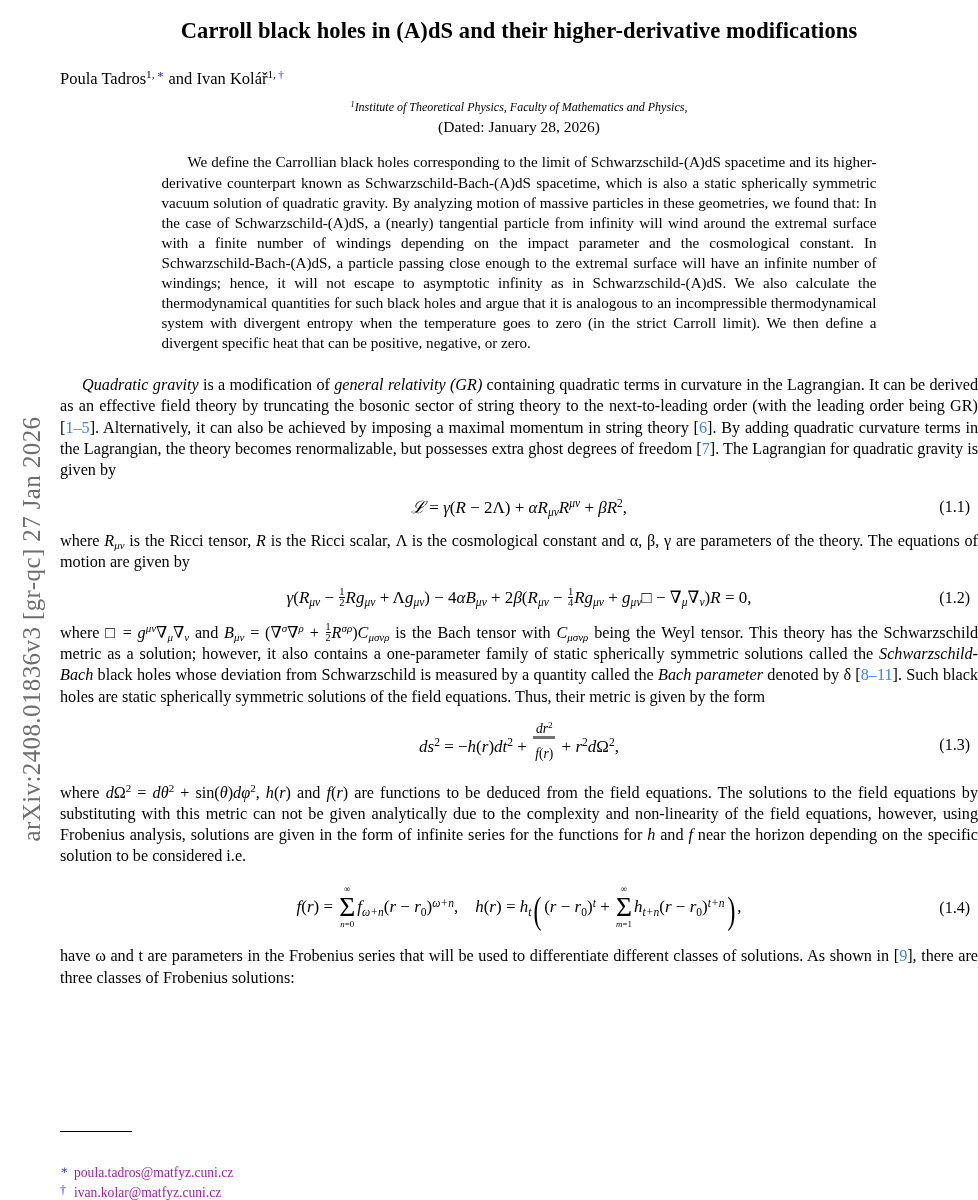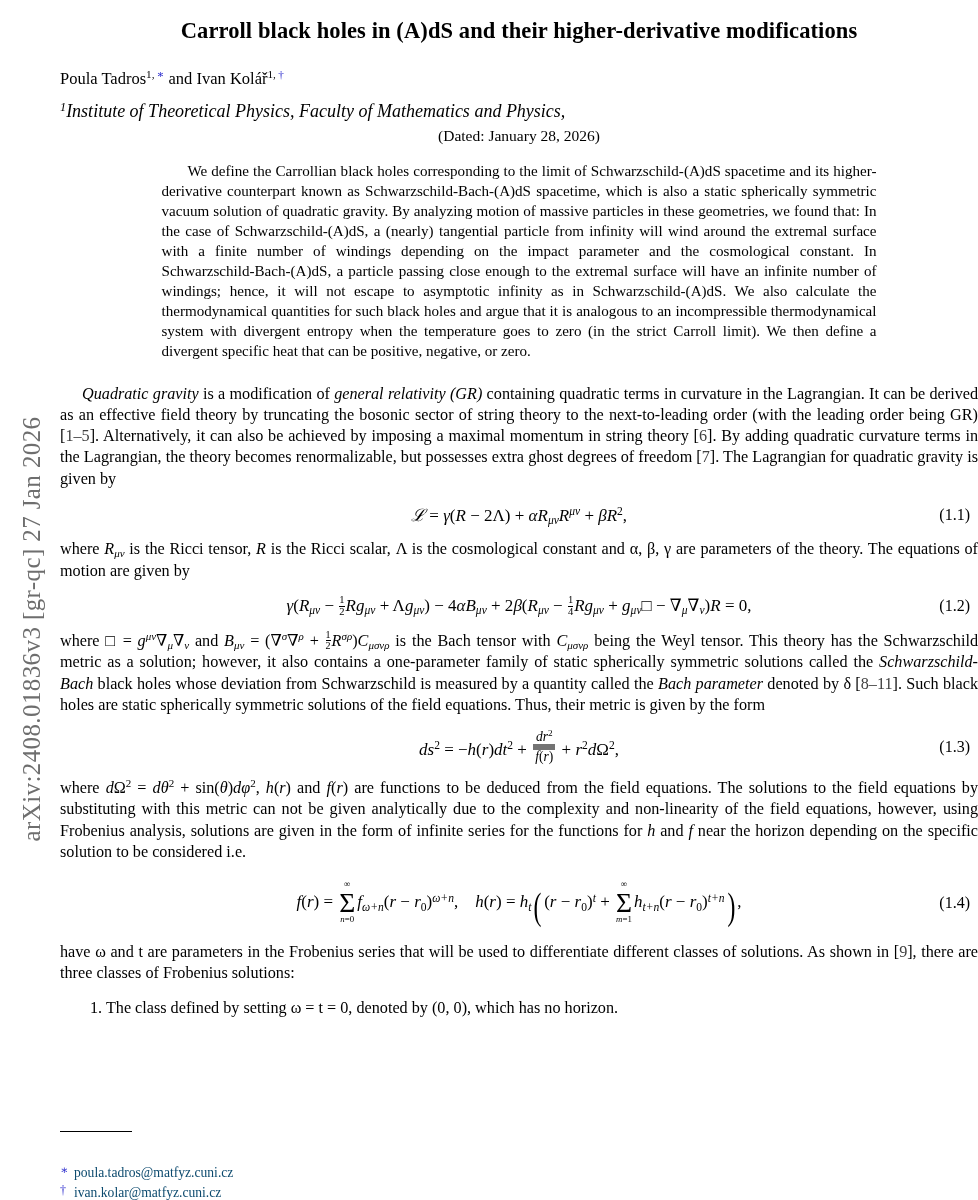--- a/index.html
+++ b/index.html
@@ -39,23 +39,23 @@
     margin-top:18px;
     line-height:1.15;
   }
   #authors{
     font-size:16.5px;
     margin-top:24px;
   }
   sup{ font-size:.68em; vertical-align:.52em; }
   .fnmark{ color:#2a2acd; }
   #affil{
-    text-align:left;
+    text-align:center;
     font-style:italic;
-    font-size:18px;
+    font-size:12px;
     line-height:1.38;
     margin-top:10px;
   }
   #dated{
     text-align:center;
     font-size:15.5px;
     margin-top:3px;
   }
   
   #abstract{
@@ -81,21 +81,21 @@
   p.body{
     font-size:16.2px;
     line-height:1.315;
     text-align:justify;
     text-justify:inter-word;
     margin:0;
     text-indent:22px;
   }
   p.body.cont{ text-indent:0; }
   .it{ font-style:italic; }
-  .cite{ color:#404040;margin-top:16px; }
+  .cite{ color:#3b82f6;margin-top:16px; }
   
   .mathline{
     position:relative;
     margin:13px 0 12px 0;
     text-align:center;
     font-size:17px;
   }
   .eqno{
     position:absolute;
     right:8px; top:50%;
@@ -110,21 +110,21 @@
   
   .frac{
     display:inline-block;
     vertical-align:-.42em;
     text-align:center;
     font-size:.80em;
     line-height:1.05;
     margin:0 2px;
   }
   .frac .num{ display:block; padding:0 2px; }
-  .frac .den{ display:block; border-top:6px solid #737373; padding:0 2px; }
+  .frac .den{ display:block; border-top:3px solid #737373; padding:8px 2px; }
   .sfrac{
     display:inline-block;
     vertical-align:-.34em;
     text-align:center;
     font-size:.62em;
     line-height:1.0;
     margin:0 1px;
   }
   .sfrac .num{ display:block; }
   .sfrac .den{ display:block; border-top:1px solid #000; }
@@ -164,21 +164,21 @@
     border-top:1.1px solid #000;
   }
   #footnotes{
     position:absolute;
     left:0; top:1162px;
     font-size:13.6px;
     line-height:1.42;
   }
   .fnrow{ white-space:nowrap; }
   .fnsym{ display:inline-block; width:14px; color:#2a2acd; font-size:12px; vertical-align:.25em;}
-  .email{ color:#0c4a6e; }
+  .email{ color:#a21caf; }
 </style>
 </head>
 <body>
 
 <div id="arxiv-stamp">arXiv:2408.01836v3  [gr-qc]  27 Jan 2026</div>
 
 <div id="page">
 
   <div id="title">Carroll black holes in (A)dS and their higher-derivative modifications</div>
 
@@ -219,21 +219,20 @@
 
   <p class="body cont"><span>where </span><span class="m">d</span>Ω<span class="sup2">2</span> = <span class="m">dθ</span><span class="sup2">2</span> + sin(<span class="m">θ</span>)<span class="m">dφ</span><span class="sup2">2</span>, <span class="m">h</span>(<span class="m">r</span>) and <span class="m">f</span>(<span class="m">r</span>)<span> are functions to be deduced from the field equations. The solutions to the field equations by substituting with this metric can not be given analytically due to the complexity and non-linearity of the field equations, however, using Frobenius analysis, solutions are given in the form of infinite series for the functions for </span><span class="m">h</span> and <span class="m">f</span><span> near the horizon depending on the specific solution to be considered i.e.</span></p>
 
   <div class="mathline" style="margin-top:18px;margin-bottom:16px;">
     <span class="m">f</span>(<span class="m">r</span>) = <span class="sum"><span class="lim">∞</span><span class="sig">Σ</span><span class="lim"><span class="m">n</span>=0</span></span><span class="m">f</span><span class="sub">ω+n</span>(<span class="m">r</span> − <span class="m">r</span><span class="subn">0</span>)<span class="supi">ω+n</span>, &nbsp;&nbsp; <span class="m">h</span>(<span class="m">r</span>) = <span class="m">h</span><span class="sub">t</span><span class="bigparen">(</span>(<span class="m">r</span> − <span class="m">r</span><span class="subn">0</span>)<span class="supi">t</span> + <span class="sum"><span class="lim">∞</span><span class="sig">Σ</span><span class="lim"><span class="m">m</span>=1</span></span><span class="m">h</span><span class="sub">t+n</span>(<span class="m">r</span> − <span class="m">r</span><span class="subn">0</span>)<span class="supi">t+n</span><span class="bigparen">)</span>,
     <span class="eqno">(1.4)</span>
   </div>
 
   <p class="body cont"><span>have ω and t are parameters in the Frobenius series that will be used to differentiate different classes of solutions. As shown in [</span><span class="cite">9</span><span>], there are three classes of Frobenius solutions:</span></p>
 
-  <div class="numlist">1. The class defined by setting ω = t = 0, denoted by (0, 0), which has no horizon.</div>
 
 </div>
 
 <div id="footnote-rule" style="left:60px;"></div>
 <div id="footnotes" style="left:60px;">
   <div class="fnrow"><span class="fnsym">∗</span><span class="email">poula.tadros@matfyz.cuni.cz</span></div>
   <div class="fnrow"><span class="fnsym">†</span><span class="email">ivan.kolar@matfyz.cuni.cz</span></div>
 </div>
 
 </body></html>

